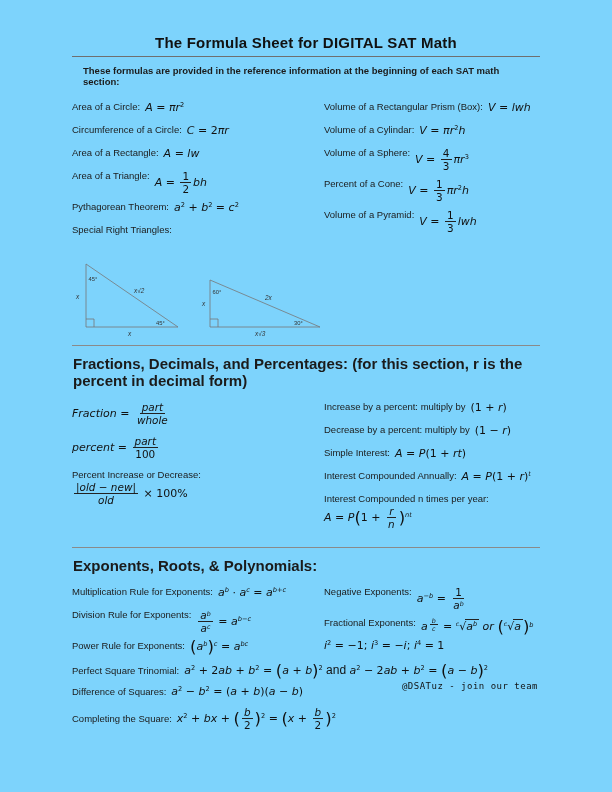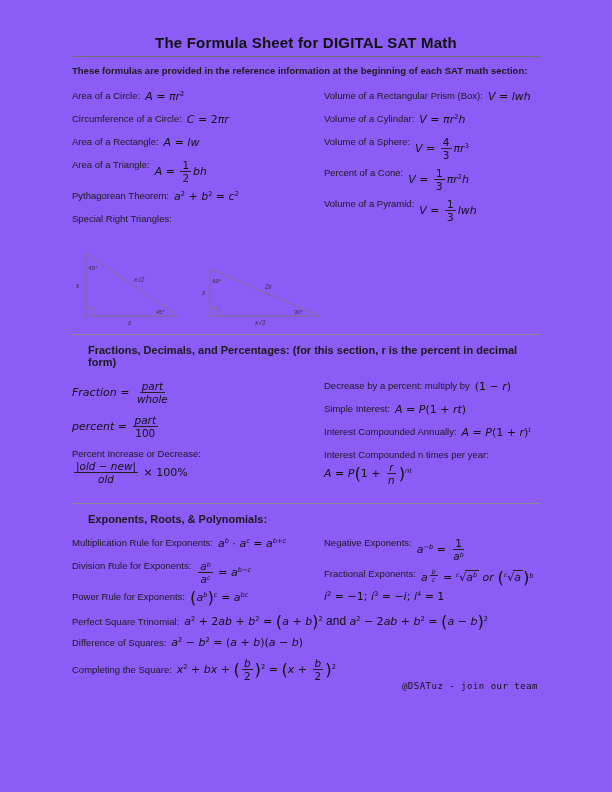--- a/index.html
+++ b/index.html
@@ -1,22 +1,22 @@
 <!DOCTYPE html>
 <html><head>
 <meta charset="utf-8">
 <style>
   html,body{margin:0;padding:0;background:#fff;}
-  .page{width:612px;height:792px;background:#8b5cf6;position:relative;box-sizing:border-box;
+  .page{width:612px;height:792px;background:#7dd3fc;position:relative;box-sizing:border-box;
         padding:24px 72px 0;font-family:"Liberation Sans",sans-serif;color:#1b1b1b;overflow:hidden;}
   h1.title{font-size:15px;font-weight:700;text-align:center;margin:10px 0 5px;color:#111;letter-spacing:.2px;}
   .rule{border:0;border-top:1.5px solid #6f6f6f;margin:0 0 8px;}
   .rule2{border:0;border-top:1.5px solid #8a8a8a;margin:8px 0 9px;}
-  .intro{font-weight:700;font-size:9.5px;margin:0 0 14px;}
-  h2.sec{font-size:11px;font-weight:700;margin:0 16px 12px;}
+  .intro{font-weight:700;font-size:9.5px;margin:0 11px 14px;}
+  h2.sec{font-size:15px;font-weight:700;margin:0 1px 12px;}
   .grid{display:grid;grid-template-columns:252px 1fr;}
   .item{display:flex;align-items:flex-start;flex-wrap:wrap;margin-bottom:9px;min-height:14px;}
   .item.tight{margin-bottom:6px;}
   .item.stack{display:block;}
   .item.stack .fblock{margin-top:1px;}
   .lbl{font-size:9.5px;margin-right:5px;}
   .math{font-family:"DejaVu Sans",sans-serif;font-size:11px;color:#111;white-space:nowrap;}
   .mi{font-style:italic;}
   .mn{font-style:normal;}
   .mt{font-family:"Liberation Sans",sans-serif;font-size:12px;font-style:normal;}
@@ -152,20 +152,24 @@
       <div class="item stack">
         <div class="lbl">Percent Increase or Decrease:</div>
         <div class="math fblock"><span class="frac">
               <span class="num"><span class="mn">|</span><span class="mi">old</span><span class="mn"> − </span><span class="mi">new</span><span class="mn">|</span></span>
               <span class="den"><span class="mi">old</span></span>
             </span><span class="mn"> × 100%</span></div>
       </div>
     </div>
     <div>
       <div class="item">
+        <span class="lbl">Increase by a percent: multiply by</span>
+        <span class="math"><span class="mn">(1 + </span><span class="mi">r</span><span class="mn">)</span></span>
+      </div>
+      <div class="item">
         <span class="lbl">Decrease by a percent: multiply by</span>
         <span class="math"><span class="mn">(1 − </span><span class="mi">r</span><span class="mn">)</span></span>
       </div>
       <div class="item">
         <span class="lbl">Simple Interest:</span>
         <span class="math"><span class="mi">A</span><span class="mn"> = </span><span class="mi">P</span><span class="mn">(1 + </span><span class="mi">rt</span><span class="mn">)</span></span>
       </div>
       <div class="item">
         <span class="lbl">Interest Compounded Annually:</span>
         <span class="math"><span class="mi">A</span><span class="mn"> = </span><span class="mi">P</span><span class="mn">(1 + </span><span class="mi">r</span><span class="mn">)</span><sup class="msup"><span class="mi">t</span></sup></span>

